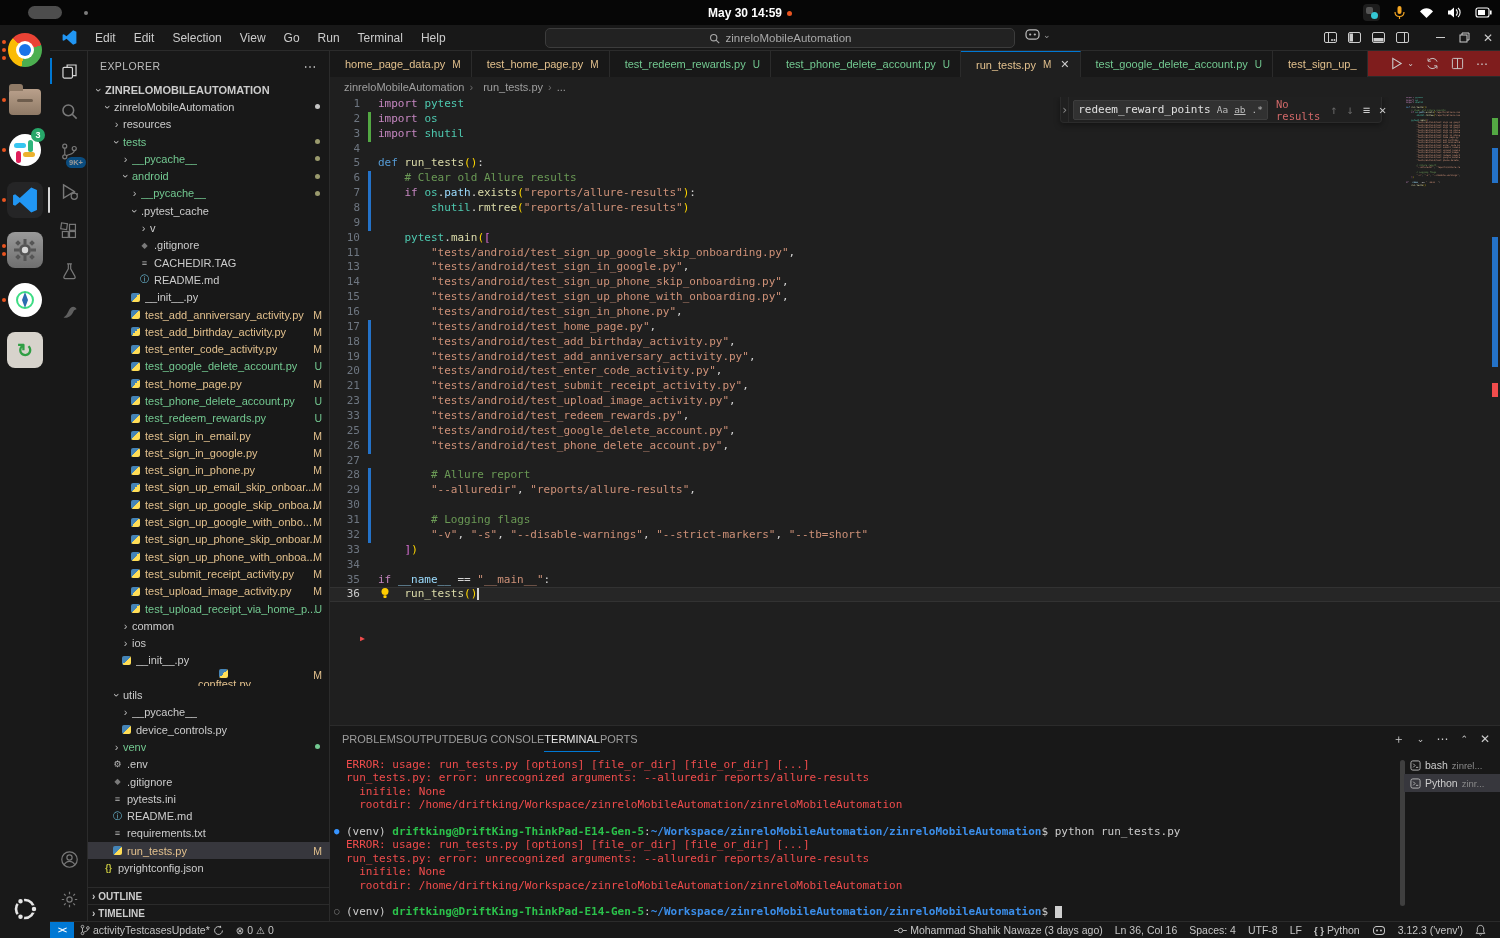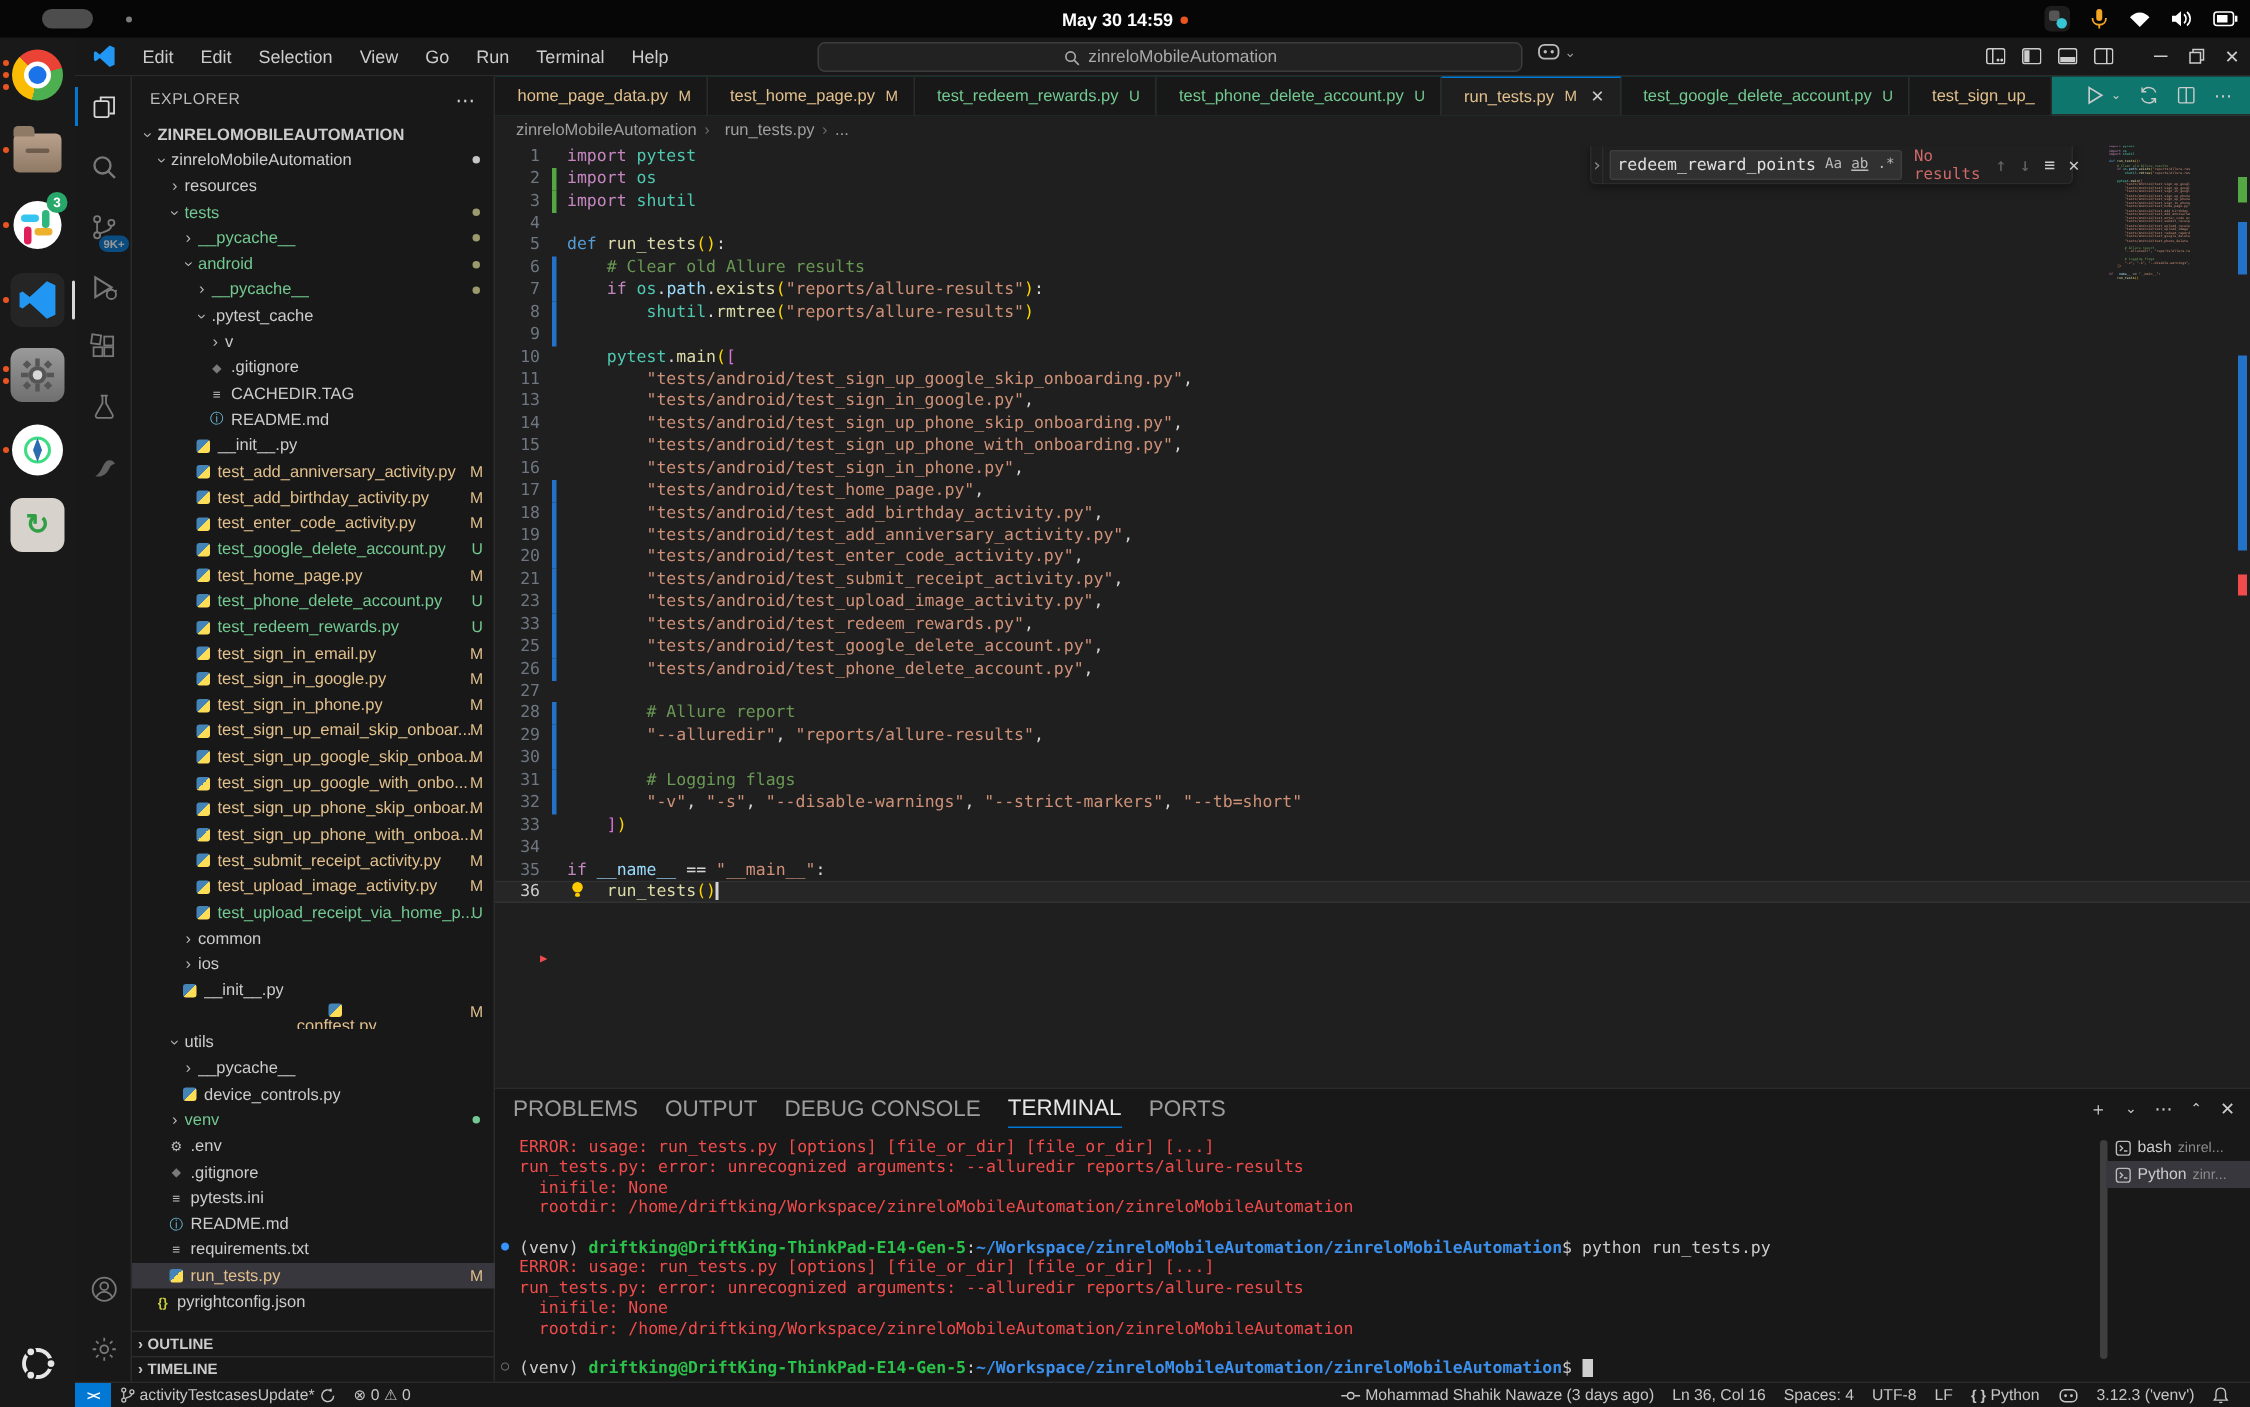--- a/index.html
+++ b/index.html
@@ -72,21 +72,21 @@
 .trow .lbl{overflow:hidden;text-overflow:ellipsis}
 .trow .rbadge{position:absolute;right:8px;font-size:10.5px}
 .trow .rdot{position:absolute;right:10px;width:5px;height:5px;border-radius:50%}
 .c-modf{color:#e2c08d}.c-untr{color:#73c991}.c-grn{color:#73c991}
 .ico-py{width:9px;height:9px;border-radius:2px;background:linear-gradient(135deg,#4584b6 0 50%,#ffde57 50% 100%)}
 .bold{font-weight:bold}
 #side-bottom{position:absolute;left:0;bottom:0;width:242px}
 .side-sec{height:17px;border-top:1px solid #2b2b2b;display:flex;align-items:center;font-size:10px;font-weight:bold;color:#ccc;padding-left:4px;gap:3px}
 
 #editor-region{position:absolute;left:330px;top:51px;width:1170px;height:870px;background:#1f1f1f}
-#tabbar{position:absolute;left:0;top:0;width:1170px;height:26px;background:#0f766e;border-bottom:1px solid #2b2b2b;display:flex}
+#tabbar{position:absolute;left:0;top:0;width:1170px;height:26px;background:#7f1d1d;border-bottom:1px solid #2b2b2b;display:flex}
 .tab{position:relative;height:26px;display:flex;align-items:center;gap:5px;padding:0 10px;background:#181818;border-right:1px solid #2b2b2b;font-size:11px;color:#9d9d9d}
 .tab.active{background:#1f1f1f;border-top:1.5px solid #0078d4}
 .tab .tbadge{font-size:10px;margin-left:2px}
 .tab .close{color:#ccc;margin-left:4px;font-size:11px}
 #tab-actions{margin-left:auto;display:flex;align-items:center;gap:12px;padding-right:12px;color:#ccc}
 #breadcrumb{position:absolute;left:0;top:26px;width:1170px;height:20px;display:flex;align-items:center;gap:5px;padding-left:14px;font-size:11px;color:#9f9f9f}
 #breadcrumb .sep{color:#6a6a6a}
 
 #code-area{position:absolute;left:0;top:46px;width:1170px;height:628px;overflow:hidden;font-family:"DejaVu Sans Mono",monospace}
 .cl{position:relative;display:flex;height:14.86px;line-height:14.86px;font-size:11px;white-space:pre}
@@ -110,21 +110,21 @@
 #find .fnav{display:flex;gap:9px;margin-left:10px;color:#666;font-size:12px}
 #find .fnav .on{color:#ccc}
 
 #minimap{position:absolute;right:40px;top:0;width:58px;height:120px;overflow:hidden}
 #minimap .cl{height:2.5px;line-height:2.5px;font-size:2.2px}
 #minimap .cl .ct{margin-left:4px}
 #ruler{position:absolute;right:0;top:0;width:10px;height:628px}
 #ruler i{position:absolute;right:2px;width:6px;display:block}
 
 #panel{position:absolute;left:0;top:674px;width:1170px;height:196px;background:#181818;border-top:1px solid #2b2b2b}
-#panel-tabs{display:flex;align-items:center;height:26px;padding-left:12px;gap:18px;font-size:15px;color:#9d9d9d}
+#panel-tabs{display:flex;align-items:center;height:26px;padding-left:12px;font-size:11px;color:#9d9d9d}
 #panel-tabs .ptab{height:26px;display:flex;align-items:center}
 #panel-tabs .ptab.active{color:#e7e7e7;border-bottom:1px solid #0078d4}
 #panel-actions{position:absolute;right:10px;top:0;height:26px;display:flex;align-items:center;gap:12px;color:#ccc;font-size:12px}
 #term{position:absolute;left:8px;top:32px;width:1060px;bottom:4px;font-family:"DejaVu Sans Mono",monospace;font-size:11px;line-height:13.4px}
 .tl{white-space:pre;position:relative;padding-left:8px}
 .t-err{color:#f14c4c}.t-pl{color:#cccccc}.t-grn{color:#2bc24b;font-weight:bold}.t-blu{color:#3b8eea;font-weight:bold}
 .tl .pdot{position:absolute;left:-4px;font-size:9px}
 .pdot.blue{color:#3794ff}.pdot.gray{color:#777}
 .t-cursor{display:inline-block;width:7px;height:12px;background:#cfcfcf;vertical-align:text-bottom}
 #term-scroll{position:absolute;left:1070px;top:34px;width:5px;height:146px;background:#3f3f3f;border-radius:3px}

